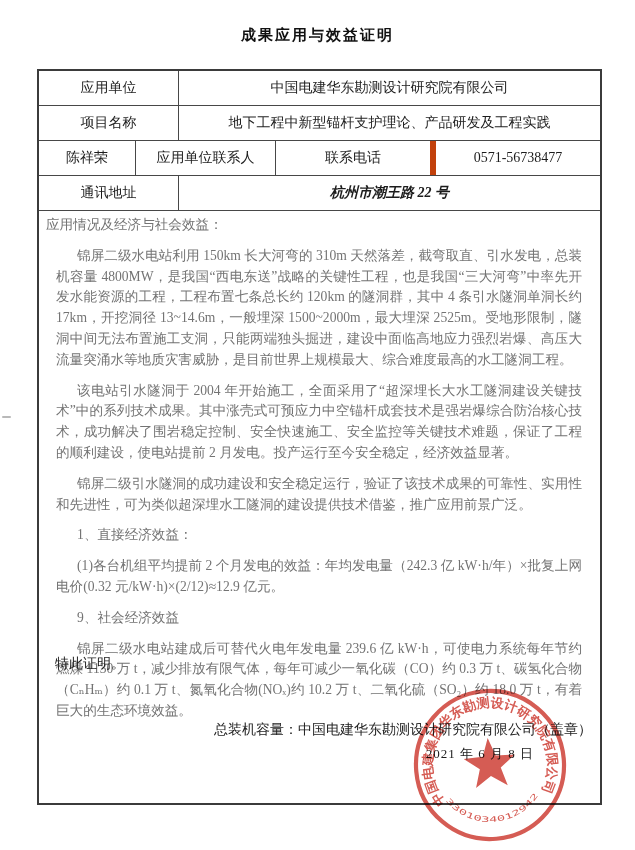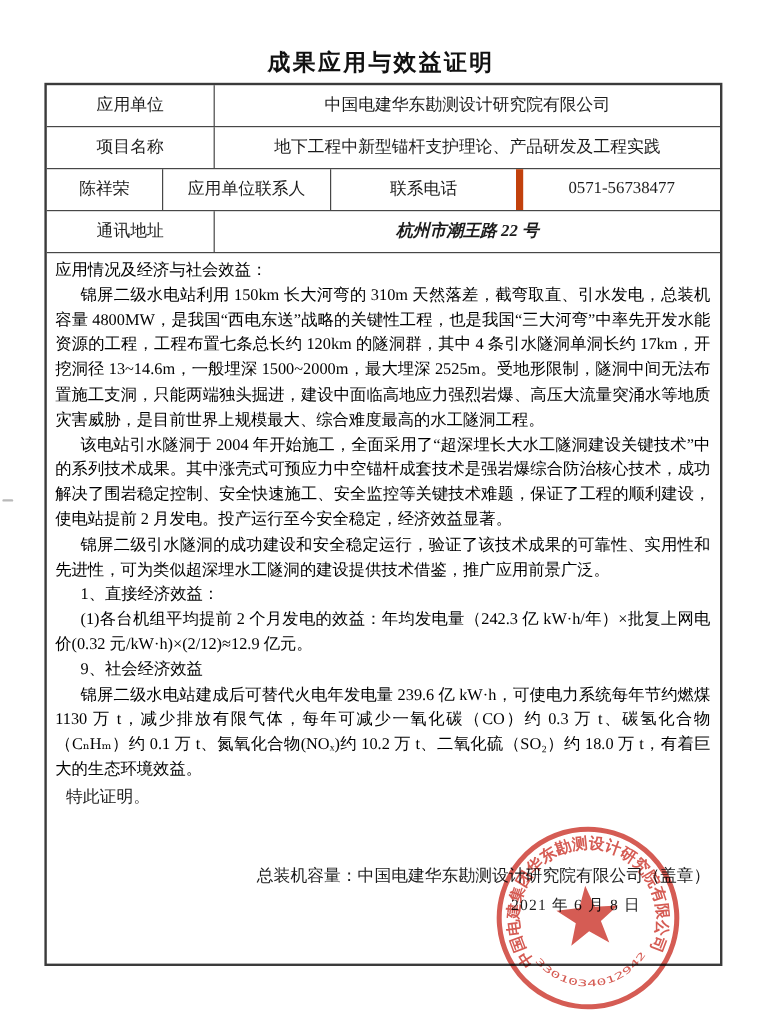--- a/index.html
+++ b/index.html
@@ -5,23 +5,23 @@
   html,body{margin:0;padding:0;background:#ffffff;}
   .page{
     position:relative;
     width:635px;height:850px;
     background:#ffffff;
     font-family:"Liberation Serif","DejaVu Serif",serif;
     color:#1c1c1c;
     overflow:hidden;
   }
   .doc-title{
-    position:absolute;top:39px;left:0;width:635px;
+    position:absolute;top:26px;left:0;width:635px;
     text-align:center;
-    font-size:19px;font-weight:bold;letter-spacing:2px;
+    font-size:15px;font-weight:bold;letter-spacing:2px;
     color:#111;
   }
   .doc-table{
     position:absolute;left:37px;top:69px;width:565px;height:736px;
     border:2px solid #3b3b3b;
     box-sizing:border-box;
     background:transparent;
   }
   .t-row{
     display:flex;height:35px;box-sizing:border-box;
@@ -38,24 +38,24 @@
   .contact-label{width:160px;border-right:6px solid #c2410c;flex:none;}
   .bold{font-weight:bold;font-style:italic;}
   .big-cell{
     position:relative;height:557px;box-sizing:border-box;
     border-bottom:none;
   }
   .benefit-content{
     padding:4px 8px 0 7px;
     font-size:13.6px;line-height:20.8px;
     text-align:justify;text-justify:inter-ideograph;
-    color:#000000;
+    color:#737373;
   }
   .benefit-heading{margin:0;}
-  .para{margin:0;text-indent:1.55em;}
+  .para{margin:10px;text-indent:1.55em;}
   .closing-line{
     position:absolute;left:16px;top:444px;
     font-size:14px;
   }
   .sign-unit{
     position:absolute;right:8px;top:510px;
     font-size:14px;white-space:nowrap;
   }
   .sign-date{
     position:absolute;right:66px;top:534px;

